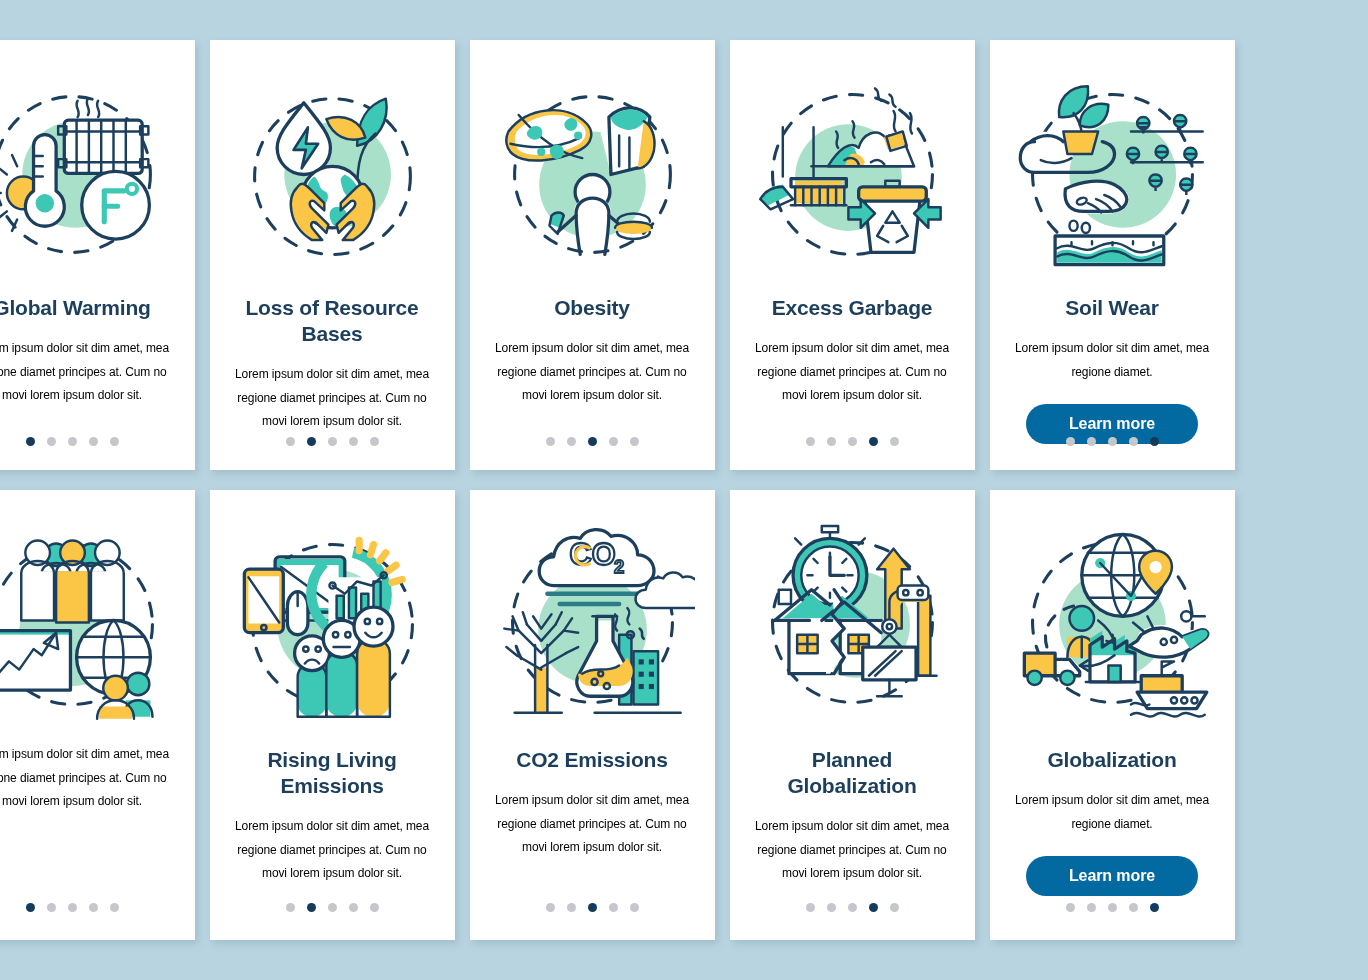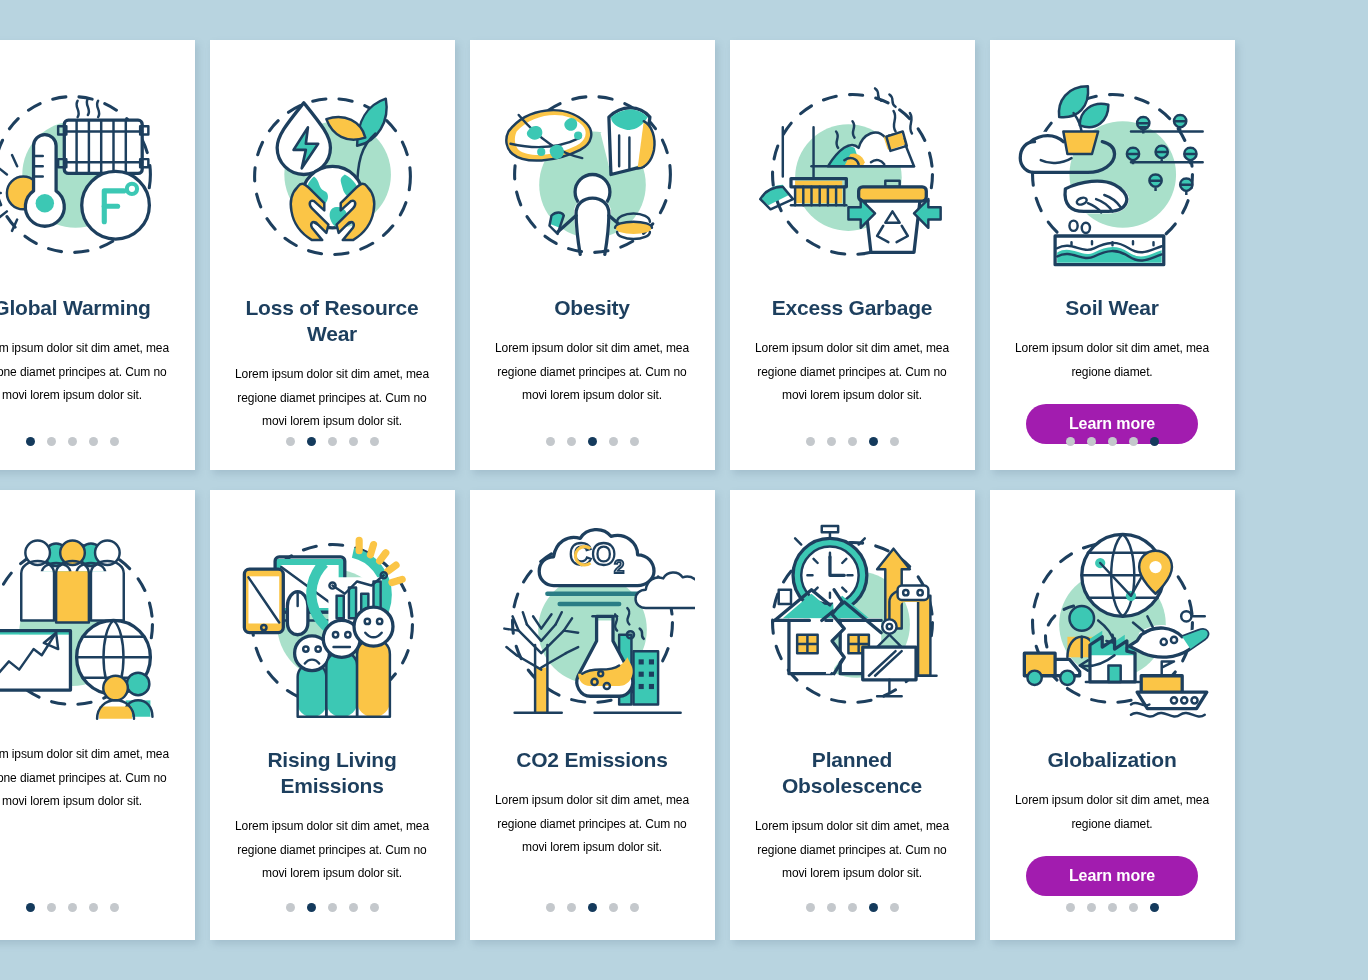--- a/index.html
+++ b/index.html
@@ -52,21 +52,21 @@
     color: #000000;
     font-size: 12px;
     line-height: 23.5px;
     text-align: center;
     margin-top: 16px;
     width: 100%;
     letter-spacing: -0.1px;
   }
   .cta {
     margin-top: 20px;
-    background: #a21caf;
+    background: #0369a1;
     color: #ffffff;
     border: none;
     border-radius: 22px;
     font-family: "Liberation Sans", sans-serif;
     font-weight: bold;
     font-size: 16px;
     padding: 11px 28px;
     min-width: 172px;
     cursor: pointer;
     letter-spacing: -0.1px;
@@ -152,21 +152,21 @@
       <path class="ln2" d="M94 46c18-6 34 2 38 18-18 6-32-2-38-18z"></path>
       <path class="ln2" d="M124 116c0-28 4-44 18-56"></path>
       <circle class="wh" cx="100" cy="122" r="30"></circle>
       <circle class="ln" cx="100" cy="122" r="30"></circle>
       <path class="tl" d="M82 102c6 4 4 12 10 14s4 12-2 14-10-8-14-6-4-14 6-22zM112 100c8 4 14 12 16 22-8 4-16 0-18-8s-4-10 2-14zM102 132c8-2 14 4 12 12s-10 10-14 4-4-14 2-16z"></path>
       <path class="yl" d="M66 112c-6 6-8 14-6 24 2 12 10 22 20 28h10l-10-12c-2-4 0-7 4-5l10 10 2-8-16-16c-4-4-2-9 2-7l10 9V128l-14-14c-5-5-8-7-12-2z"></path>
       <path class="ln2" d="M66 112c-6 6-8 14-6 24 2 12 10 22 20 28h10l-10-12c-2-4 0-7 4-5l10 10 2-8-16-16c-4-4-2-9 2-7l10 9V128l-14-14c-5-5-8-7-12-2z"></path>
       <path class="yl" d="M134 112c6 6 8 14 6 24-2 12-10 22-20 28h-10l10-12c2-4 0-7-4-5l-10 10-2-8 16-16c4-4 2-9-2-7l-10 9V128l14-14c5-5 8-7 12-2z"></path>
       <path class="ln2" d="M134 112c6 6 8 14 6 24-2 12-10 22-20 28h-10l10-12c2-4 0-7-4-5l-10 10-2-8 16-16c4-4 2-9-2-7l-10 9V128l14-14c5-5 8-7 12-2z"></path>
     </svg>
-    <div class="card-title">Loss of Resource Wear</div>
+    <div class="card-title">Loss of Resource Bases</div>
     <div class="card-body">Lorem ipsum dolor sit dim amet, mea regione diamet principes at. Cum no movi lorem ipsum dolor sit.</div>
     <div class="dots">
       <span class="dot"></span>
       <span class="dot on"></span>
       <span class="dot"></span>
       <span class="dot"></span>
       <span class="dot"></span>
     </div>
   </div>
 
@@ -515,21 +515,21 @@
         <circle class="ln2" cx="166" cy="69" r="2.6"></circle>
       <circle class="wh" cx="136" cy="102" r="7"></circle>
       <circle class="ln2" cx="136" cy="102" r="7"></circle>
       <circle class="ln2" cx="136" cy="102" r="2.6"></circle>
       <path class="ln2" d="M136 110l-12 12h24z"></path>
       <path class="wh" d="M110 122h52v32h-52z"></path>
       <path class="ln" d="M110 122h52v32h-52z"></path>
       <path class="ln2" d="M116 150l26-24M122 150l26-24"></path>
       <path class="ln2" d="M136 154v12M124 170h24"></path>
     </svg>
-    <div class="card-title">Planned Obsolescence</div>
+    <div class="card-title">Planned Globalization</div>
     <div class="card-body">Lorem ipsum dolor sit dim amet, mea regione diamet principes at. Cum no movi lorem ipsum dolor sit.</div>
     <div class="dots">
       <span class="dot"></span>
       <span class="dot"></span>
       <span class="dot"></span>
       <span class="dot on"></span>
       <span class="dot"></span>
     </div>
   </div>
 

